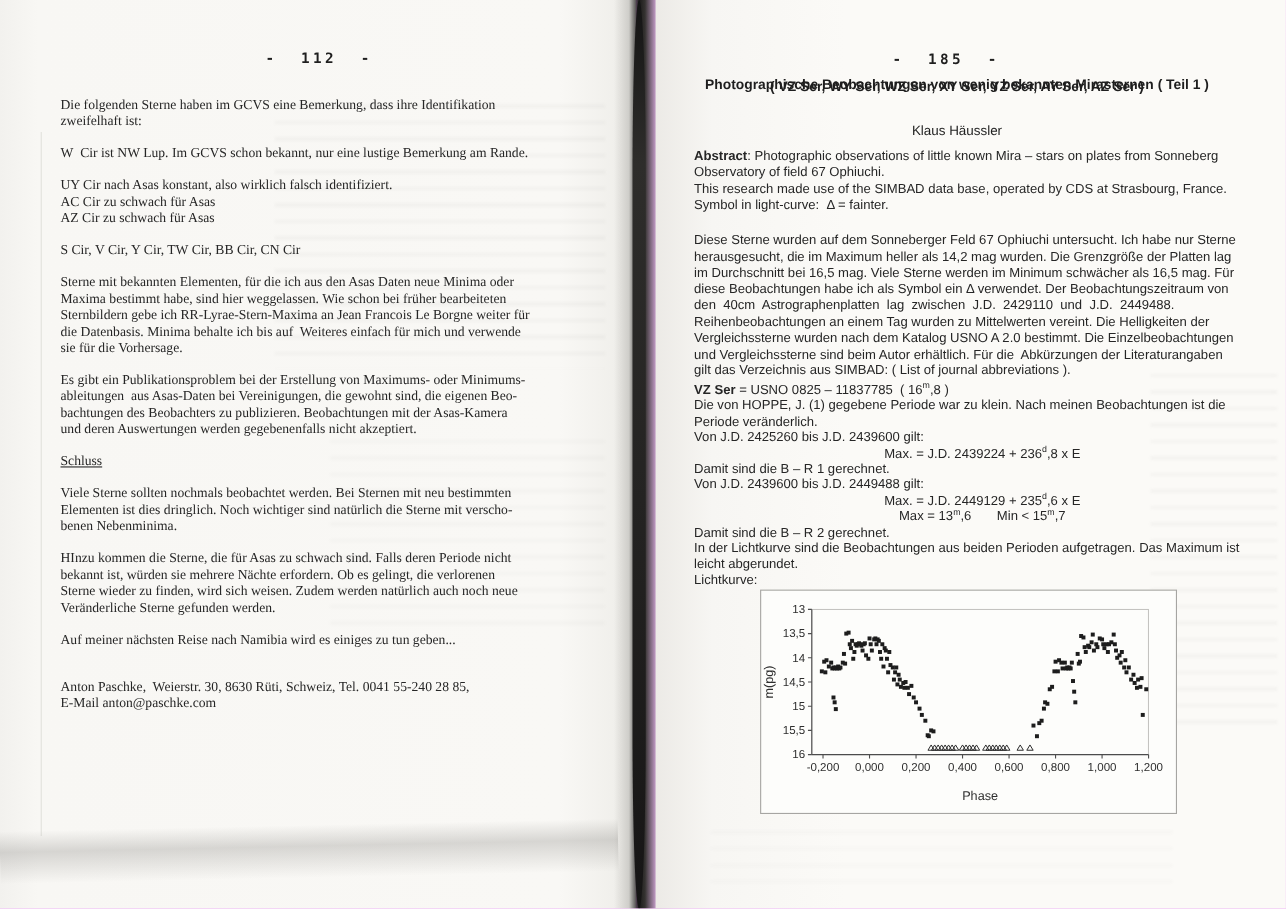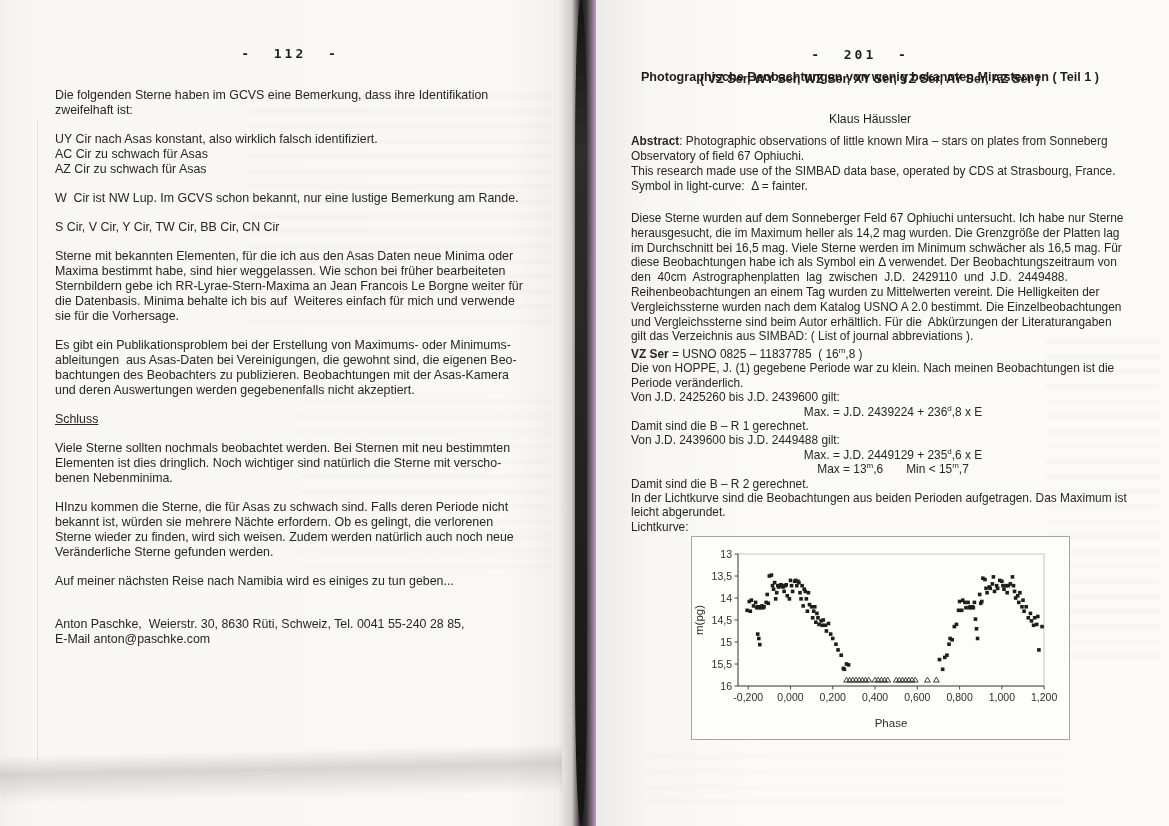--- a/index.html
+++ b/index.html
@@ -16,21 +16,21 @@
     border-radius:6px/160px;}
   .crease{position:absolute;left:37px;top:120px;width:1px;height:640px;background:#e2e1dd;}
   .curl-shadow{position:absolute;left:0;top:750px;width:562px;height:48px;transform:rotate(-1.2deg);
     background:linear-gradient(180deg,rgba(0,0,0,0) 0%,rgba(116,114,110,.26) 40%,rgba(0,0,0,0) 100%);}
   .bleed{position:absolute;pointer-events:none;opacity:.55;filter:blur(1.6px);
     background:repeating-linear-gradient(180deg,rgba(110,110,108,.10) 0 3px,rgba(0,0,0,0) 3px 15px);}
 
   .pagenum{position:absolute;font-family:"DejaVu Sans Mono",monospace;font-weight:bold;
     font-size:13px;letter-spacing:3px;color:#1f1f1f;text-align:center;white-space:pre;}
   .pre{white-space:pre-line;}
-  .body-left{position:absolute;left:55px;top:88px;width:502px;font-size:12.4px;line-height:15px;color:#262626;}
+  .body-left{position:absolute;left:55px;top:88px;width:502px;font-size:12.4px;line-height:15px;color:#262626;font-family:Liberation Serif, serif;}
   .body-left .para{margin:0 0 14px 0;}
   .para-contact{margin-top:28px !important;}
   .underlined{text-decoration:underline;}
 
   .r-head{position:absolute;left:600px;width:540px;text-align:center;color:#1e1e1e;}
   .r-title{font-weight:bold;font-size:12.6px;line-height:15px;}
   .r-author{font-size:12.2px;}
   .r-block{position:absolute;left:631px;width:524px;font-size:11.9px;line-height:14.6px;color:#262626;}
   .r-intro{line-height:14.8px;}
   .vz{line-height:14.4px;}
@@ -50,24 +50,24 @@
   <div class="page page-left">
     <div class="crease"></div>
     <div class="bleed" style="left:250px;top:95px;width:300px;height:240px;"></div>
     <div class="bleed" style="left:300px;top:400px;width:250px;height:180px;opacity:.35;"></div>
   </div>
   <div class="pagenum" style="left:40px;top:46px;width:500px;">-  112  -</div>
 
   <div class="body-left">
     <div class="para pre">Die folgenden Sterne haben im GCVS eine Bemerkung, dass ihre Identifikation
 zweifelhaft ist:</div>
+    <div class="para pre">W&nbsp; Cir ist NW Lup. Im GCVS schon bekannt, nur eine lustige Bemerkung am Rande.</div>
     <div class="para pre">UY Cir nach Asas konstant, also wirklich falsch identifiziert.
 AC Cir zu schwach für Asas
 AZ Cir zu schwach für Asas</div>
-    <div class="para pre">W&nbsp; Cir ist NW Lup. Im GCVS schon bekannt, nur eine lustige Bemerkung am Rande.</div>
     <div class="para pre">S Cir, V Cir, Y Cir, TW Cir, BB Cir, CN Cir</div>
     <div class="para pre">Sterne mit bekannten Elementen, für die ich aus den Asas Daten neue Minima oder
 Maxima bestimmt habe, sind hier weggelassen. Wie schon bei früher bearbeiteten
 Sternbildern gebe ich RR-Lyrae-Stern-Maxima an Jean Francois Le Borgne weiter für
 die Datenbasis. Minima behalte ich bis auf&nbsp; Weiteres einfach für mich und verwende
 sie für die Vorhersage.</div>
     <div class="para pre">Es gibt ein Publikationsproblem bei der Erstellung von Maximums- oder Minimums-
 ableitungen&nbsp; aus Asas-Daten bei Vereinigungen, die gewohnt sind, die eigenen Beo-
 bachtungen des Beobachters zu publizieren. Beobachtungen mit der Asas-Kamera
 und deren Auswertungen werden gegebenenfalls nicht akzeptiert.</div>
@@ -86,21 +86,21 @@
 
   <div class="gutter"></div>
   <div class="gutter-core"></div>
   <div class="curl-shadow"></div>
 
   <div class="page page-right">
     <div class="bleed" style="left:450px;top:340px;width:115px;height:330px;"></div>
     <div class="bleed" style="left:50px;top:755px;width:420px;height:50px;opacity:.3;"></div>
   </div>
 
-  <div class="pagenum" style="left:600px;top:47px;width:520px;">-  201  -</div>
+  <div class="pagenum" style="left:600px;top:47px;width:520px;">-  185  -</div>
 
   <div class="r-head r-title" style="top:70px;">Photographische Beobachtungen von wenig bekannten Mirasternen ( Teil 1 )</div>
   <div class="r-head r-title" style="top:72px;">( VZ Ser, WY Ser, WZ Ser, XY Ser, YZ Ser, AY Ser, AZ Ser )</div>
   <div class="r-head r-author" style="top:112px;">Klaus Häussler</div>
 
   <div class="r-block pre" style="top:134px;line-height:15px;"><b>Abstract</b><span>: Photographic observations of little known Mira – stars on plates from Sonneberg
 Observatory of field 67 Ophiuchi.
 This research made use of the SIMBAD data base, operated by CDS at Strasbourg, France.
 Symbol in light-curve:&nbsp; Δ = fainter.</span></div>
 

